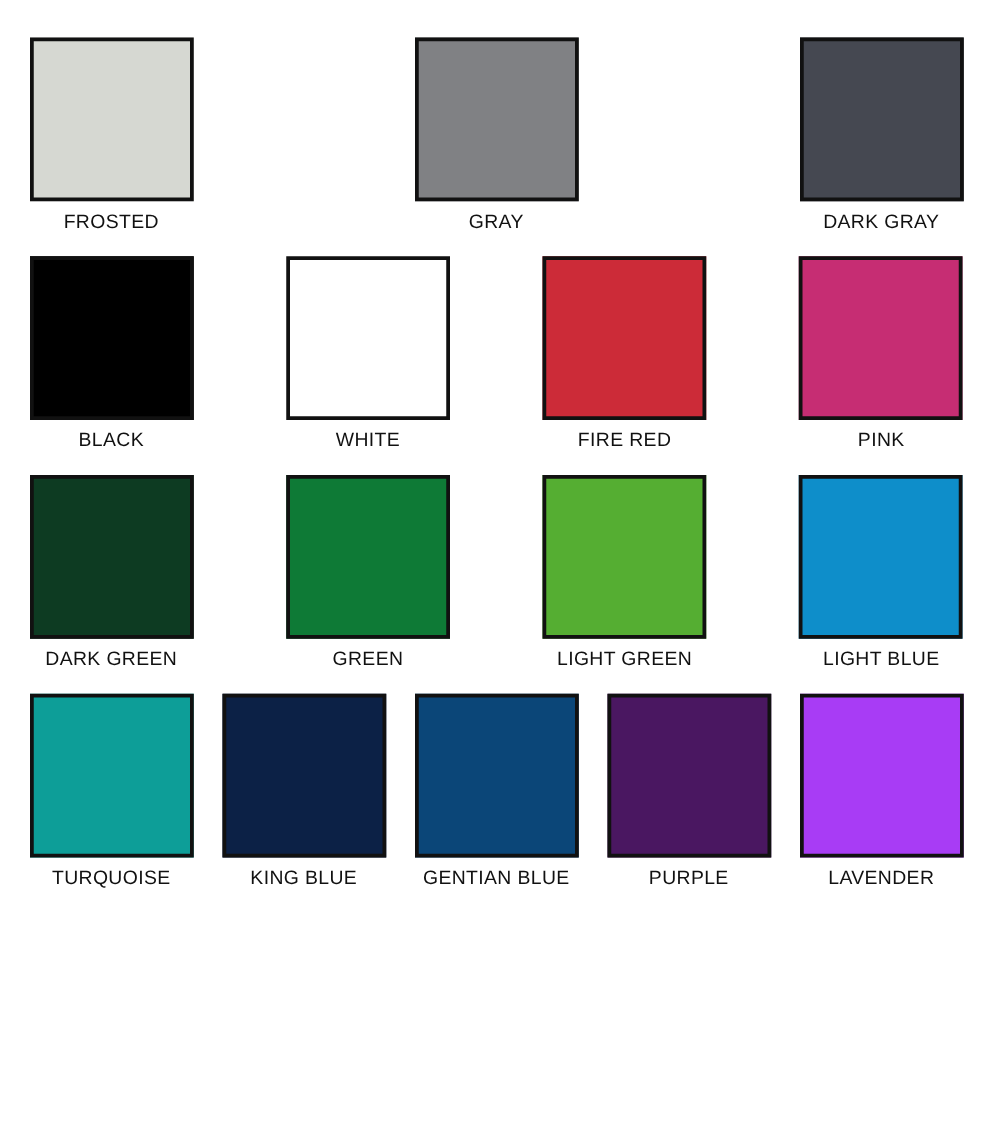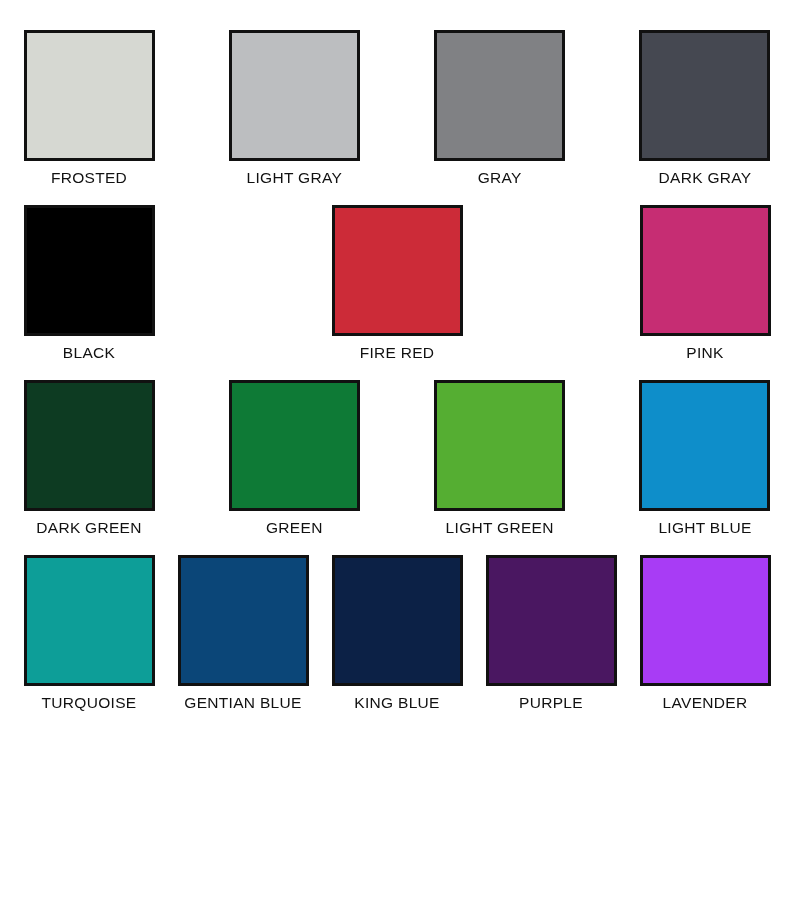--- a/index.html
+++ b/index.html
@@ -56,36 +56,36 @@
 <body>
 
 <div id="chart">
 
   <div class="swatch-row">
       <div class="swatch-cell">
         <div class="swatch-box" style="background-color: rgb(214, 216, 210);"></div>
         <div class="swatch-label">FROSTED</div>
       </div>
       <div class="swatch-cell">
-        <div class="swatch-box" style="background-color: rgb(188, 190, 192);"></div>
-        <div class="swatch-label">LIGHT GRAY</div>
-      </div>
-      <div class="swatch-cell">
         <div class="swatch-box" style="background-color: rgb(128, 129, 132);"></div>
         <div class="swatch-label">GRAY</div>
       </div>
       <div class="swatch-cell">
         <div class="swatch-box" style="background-color: rgb(69, 72, 81);"></div>
         <div class="swatch-label">DARK GRAY</div>
       </div>
     </div>
   <div class="swatch-row">
       <div class="swatch-cell">
         <div class="swatch-box" style="background-color: rgb(0, 0, 0);"></div>
         <div class="swatch-label">BLACK</div>
+      </div>
+      <div class="swatch-cell">
+        <div class="swatch-box" style="background-color: rgb(255, 255, 255);"></div>
+        <div class="swatch-label">WHITE</div>
       </div>
       <div class="swatch-cell">
         <div class="swatch-box" style="background-color: rgb(204, 43, 56);"></div>
         <div class="swatch-label">FIRE RED</div>
       </div>
       <div class="swatch-cell">
         <div class="swatch-box" style="background-color: rgb(198, 45, 115);"></div>
         <div class="swatch-label">PINK</div>
       </div>
     </div>
@@ -106,26 +106,26 @@
         <div class="swatch-box" style="background-color: rgb(14, 142, 202);"></div>
         <div class="swatch-label">LIGHT BLUE</div>
       </div>
     </div>
   <div class="swatch-row">
       <div class="swatch-cell">
         <div class="swatch-box" style="background-color: rgb(13, 158, 152);"></div>
         <div class="swatch-label">TURQUOISE</div>
       </div>
       <div class="swatch-cell">
+        <div class="swatch-box" style="background-color: rgb(12, 33, 70);"></div>
+        <div class="swatch-label">KING BLUE</div>
+      </div>
+      <div class="swatch-cell">
         <div class="swatch-box" style="background-color: rgb(11, 70, 120);"></div>
         <div class="swatch-label">GENTIAN BLUE</div>
-      </div>
-      <div class="swatch-cell">
-        <div class="swatch-box" style="background-color: rgb(12, 33, 70);"></div>
-        <div class="swatch-label">KING BLUE</div>
       </div>
       <div class="swatch-cell">
         <div class="swatch-box" style="background-color: rgb(74, 23, 97);"></div>
         <div class="swatch-label">PURPLE</div>
       </div>
       <div class="swatch-cell">
         <div class="swatch-box" style="background-color: rgb(168, 60, 245);"></div>
         <div class="swatch-label">LAVENDER</div>
       </div>
     </div>

